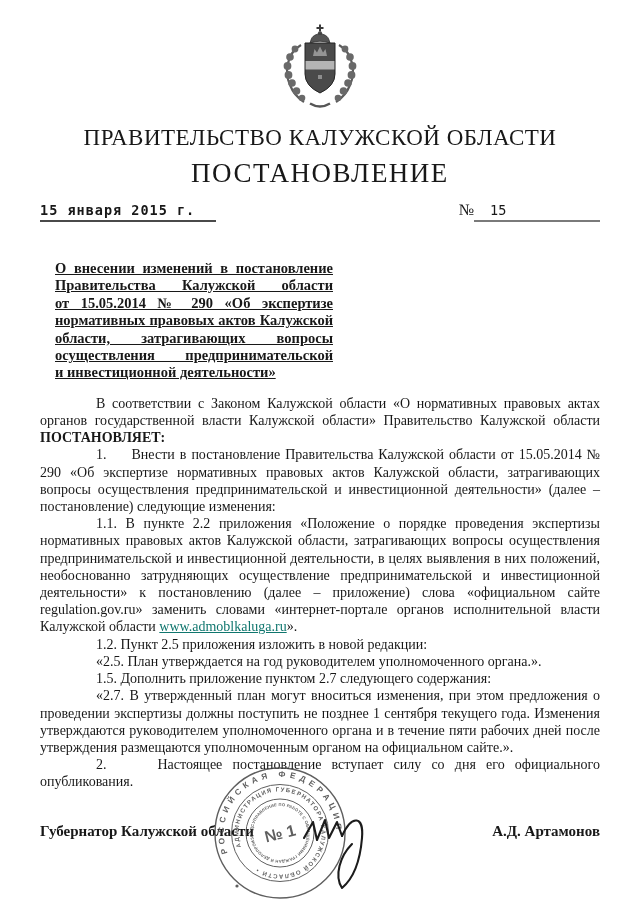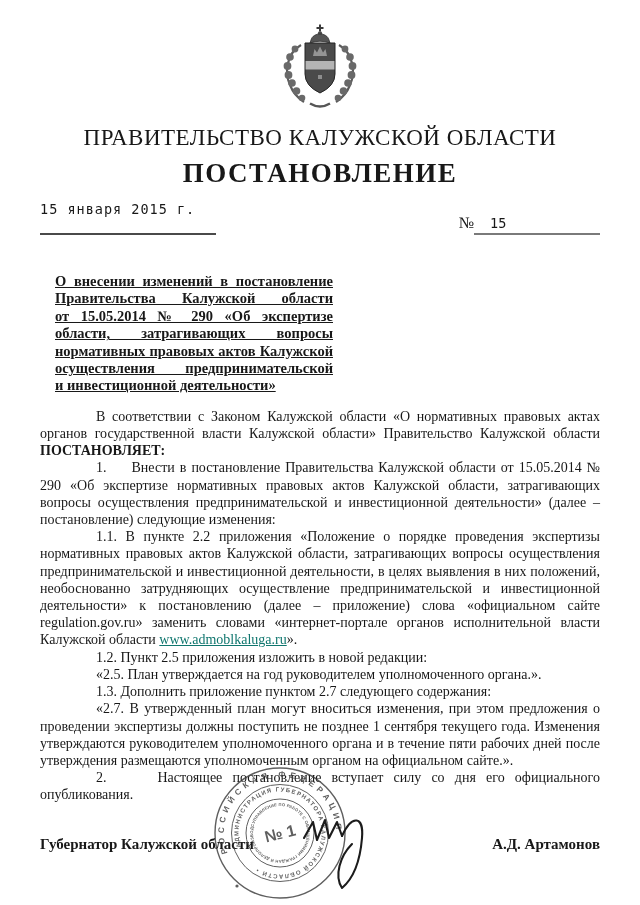--- a/index.html
+++ b/index.html
@@ -16,38 +16,39 @@
     margin-top:15px;
     text-align:center;
     font-size:23px;
     letter-spacing:.5px;
     white-space:nowrap;
   }
   .doc-type{
     margin-top:7px;
     text-align:center;
     font-size:27px;
-    font-weight:bold;
+    font-weight:normal;
     letter-spacing:1.5px;
   }
   .meta-row{
     margin:12px 40px 0 40px;
     display:flex;
     justify-content:space-between;
     align-items:flex-end;
   }
   .issue-date{
     font-family:"DejaVu Sans Mono", monospace;
     font-size:13.5px;
     letter-spacing:1px;
     display:inline-block;
     min-width:176px;
     border-bottom:2px solid #4a4a4a;
-    padding-bottom:16px;
+    padding-bottom:2px;
     white-space:nowrap;
+    font-weight:bold;
   }
   .doc-number{font-size:16px;white-space:nowrap;}
   .doc-number .num-val{
     font-family:"DejaVu Sans Mono", monospace;
     font-size:13.5px;
     display:inline-block;
     width:110px;
     border-bottom:2px solid #7a7a7a;
     padding:0 0 2px 16px;
   }
@@ -139,33 +140,33 @@
     <span class="issue-date">15 января 2015 г.</span>
     <span class="doc-number">
       <span>№</span><span class="num-val">15</span>
     </span>
   </div>
 
   <div class="title-block">
     <div class="title-line">О внесении изменений в постановление</div>
     <div class="title-line">Правительства Калужской области</div>
     <div class="title-line">от 15.05.2014 № 290 «Об экспертизе</div>
+    <div class="title-line">нормативных правовых актов Калужской</div>
     <div class="title-line">области, затрагивающих вопросы</div>
-    <div class="title-line">нормативных правовых актов Калужской</div>
     <div class="title-line">осуществления предпринимательской</div>
     <div class="title-line">и инвестиционной деятельности»</div>
   </div>
 
   <div class="body">
     <p><span>В соответствии с Законом Калужской области «О нормативных правовых актах органов государственной власти Калужской области» Правительство Калужской области </span><span class="b">ПОСТАНОВЛЯЕТ:</span></p>
     <p>1.&nbsp;&nbsp;&nbsp;&nbsp;&nbsp;Внести в постановление Правительства Калужской области от 15.05.2014 № 290 «Об экспертизе нормативных правовых актов Калужской области, затрагивающих вопросы осуществления предпринимательской и инвестиционной деятельности» (далее – постановление) следующие изменения:</p>
     <p><span>1.1. В пункте 2.2 приложения «Положение о порядке проведения экспертизы нормативных правовых актов Калужской области, затрагивающих вопросы осуществления предпринимательской и инвестиционной деятельности, в целях выявления в них положений, необоснованно затрудняющих осуществление предпринимательской и инвестиционной деятельности» к постановлению (далее – приложение) слова «официальном сайте regulation.gov.ru» заменить словами «интернет-портале органов исполнительной власти Калужской области </span><span class="doc-link">www.admoblkaluga.ru</span><span>».</span></p>
     <p>1.2. Пункт 2.5 приложения изложить в новой редакции:</p>
     <p>«2.5. План утверждается на год руководителем уполномоченного органа.».</p>
-    <p>1.3. Дополнить приложение пунктом 2.7 следующего содержания:</p>
+    <p>1.5. Дополнить приложение пунктом 2.7 следующего содержания:</p>
     <p>«2.7. В утвержденный план могут вноситься изменения, при этом предложения о проведении экспертизы должны поступить не позднее 1 сентября текущего года. Изменения утверждаются руководителем уполномоченного органа и в течение пяти рабочих дней после утверждения размещаются уполномоченным органом на официальном сайте.».</p>
     <p>2.&nbsp;&nbsp;&nbsp;&nbsp;&nbsp;Настоящее постановление вступает силу со дня его официального опубликования.</p>
   </div>
 
   <div class="sign-row">
     <span>Губернатор Калужской области</span>
     <span>А.Д. Артамонов</span>
   </div>
 
   <svg class="stamp" width="136" height="136" viewBox="0 0 136 136" aria-hidden="true">

